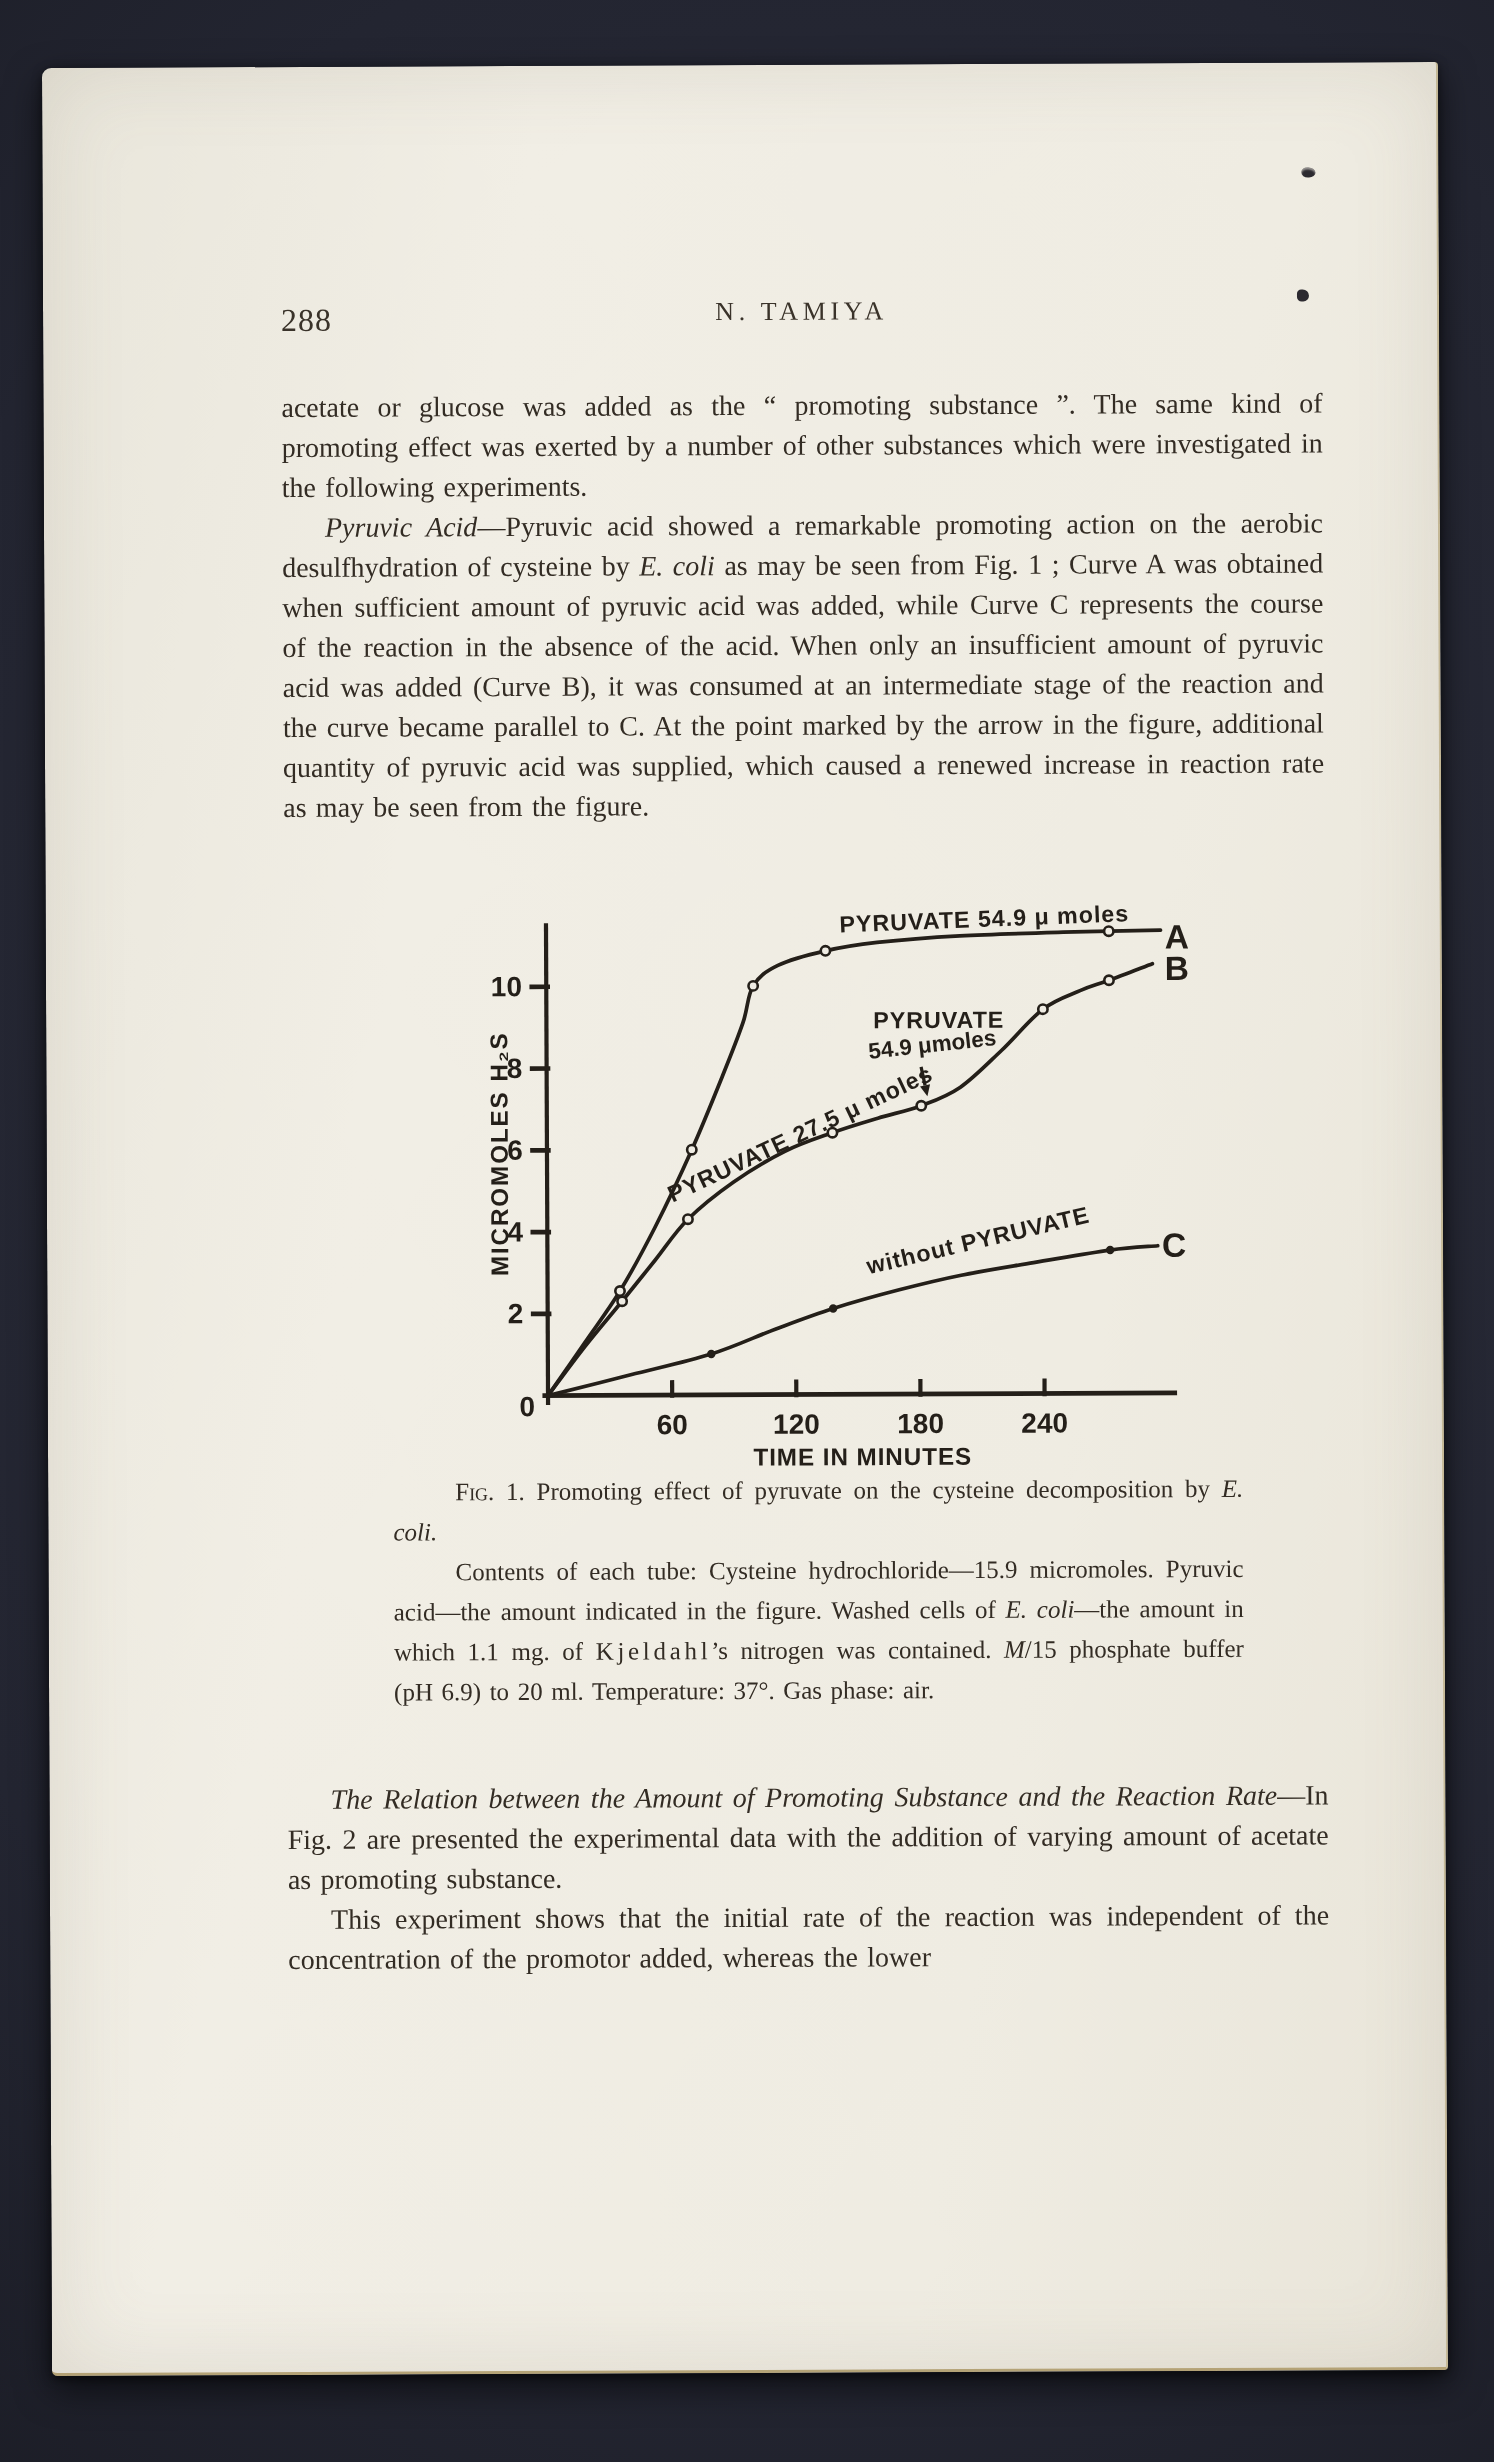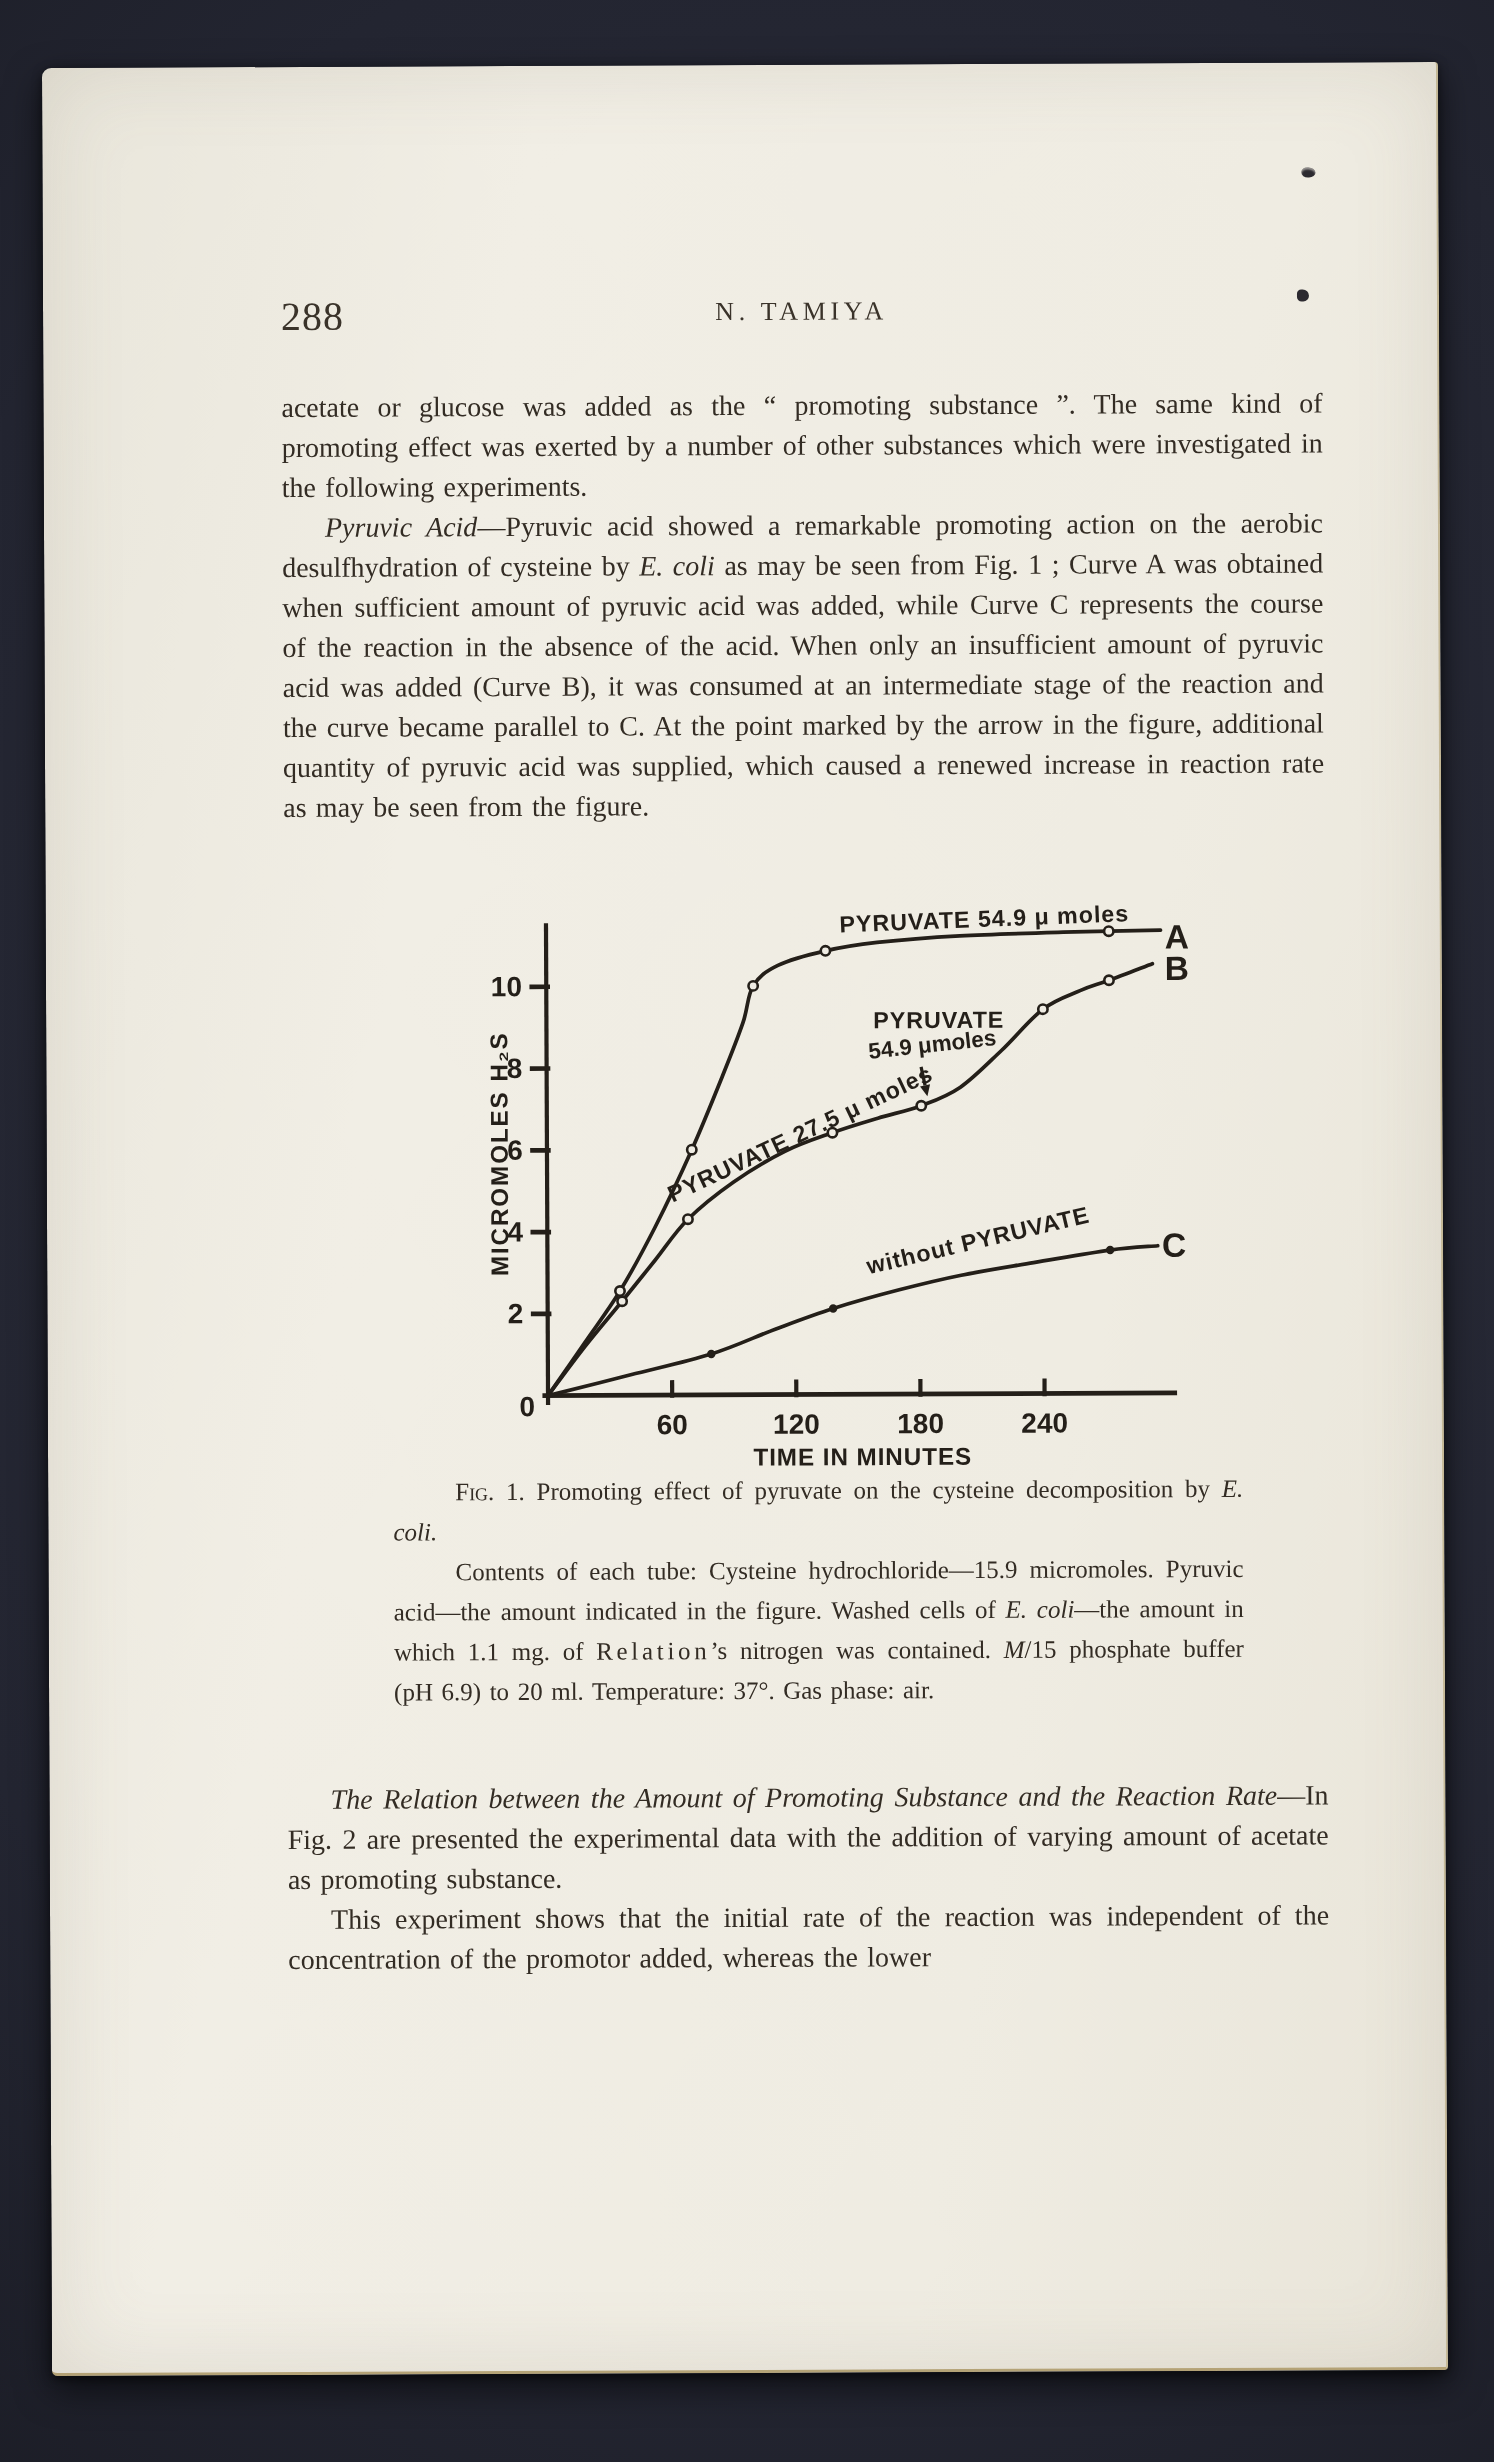--- a/index.html
+++ b/index.html
@@ -12,21 +12,21 @@
     position:absolute;left:47px;top:65px;width:1394px;height:2305px;
     background:linear-gradient(100deg,#e9e6db 0%,#f1eee5 28%,#efece2 70%,#e9e5d9 100%);
     border-radius:9.3px 3.7px 3.7px 5.6px;
     border-right:2.8px solid rgba(165,144,92,.55);
     border-bottom:3.7px solid rgba(165,144,92,.8);
     box-shadow:0 13px 35px rgba(0,0,0,.6), 0 2.8px 9.3px rgba(0,0,0,.5), inset 0 0 84px rgba(125,115,92,.16);
     transform:rotate(-0.25deg);
     color:#332c24;
   }
   .header{position:absolute;left:238px;top:226px;width:1041px;height:45px;}
-  .pagenum{position:absolute;left:0;top:0;font-size:40px;letter-spacing:0.9px;color:#3a332a;}
+  .pagenum{position:absolute;left:0;top:9px;font-size:32px;letter-spacing:0.9px;color:#3a332a;}
   .runhead{position:absolute;left:0;right:0;top:5.6px;text-align:center;font-size:26px;letter-spacing:4.7px;color:#3a332a;}
   .col{position:absolute;font-size:28px;line-height:40px;text-align:justify;word-spacing:2.3px;}
   .col p{margin:0;}
   .upper{left:238px;top:321px;width:1041px;}
   .lower{left:238px;top:1713px;width:1041px;}
   .caption{left:345px;top:1406px;width:850px;font-size:25px;line-height:40px;}
   .upper p.ind, .lower p.ind{text-indent:43px;}
   .caption p.ind{text-indent:62px;}
   .sc{font-variant:small-caps;}
   .ls{letter-spacing:3.7px;}
@@ -105,21 +105,21 @@
           <line x1="547.2227" y1="193.60000000000002" x2="551.396773202552" y2="213.39422452529774" stroke="#241f19" stroke-width="3.5"></line>
           <polygon points="553.8728,225.13600000000002 546.0151261099802,214.5290701407947 556.7784202951239,212.2593789098008" fill="#241f19"></polygon>
           <text x="808.7932999999999" y="67.89400000000006" text-anchor="start" font-size="36" font-weight="700" fill="#241f19">A</text>
           <text x="808.7932999999999" y="101.62000000000006" text-anchor="start" font-size="36" font-weight="700" fill="#241f19">B</text>
           <text x="804.3598999999999" y="398.146" text-anchor="start" font-size="36" font-weight="700" fill="#241f19">C</text>
         </svg>
     </div>
 
     <div class="col caption">
       <p class="ind"><span class="sc">Fig.</span><span> 1.  Promoting effect of pyruvate on the cysteine decomposition by </span><i>E. coli.</i></p>
-      <p class="ind"><span>Contents of each tube:  Cysteine hydrochloride—15.9 micromoles. Pyruvic acid—the amount indicated in the figure.  Washed cells of </span><i>E. coli</i><span>—the amount in which 1.1 mg. of </span><span class="ls">Relation</span><span>’s nitrogen was contained.  </span><i>M</i><span>/15 phosphate buffer (pH 6.9) to 20 ml.  Temperature: 37°.  Gas phase:  air.</span></p>
+      <p class="ind"><span>Contents of each tube:  Cysteine hydrochloride—15.9 micromoles. Pyruvic acid—the amount indicated in the figure.  Washed cells of </span><i>E. coli</i><span>—the amount in which 1.1 mg. of </span><span class="ls">Kjeldahl</span><span>’s nitrogen was contained.  </span><i>M</i><span>/15 phosphate buffer (pH 6.9) to 20 ml.  Temperature: 37°.  Gas phase:  air.</span></p>
     </div>
 
     <div class="col lower">
       <p class="ind"><i>The Relation between the Amount of Promoting Substance and the Reaction Rate</i><span>—In Fig. 2 are presented the experimental data with the addition of varying amount of acetate as promoting substance.</span></p>
       <p class="ind"><span>This experiment shows that the initial rate of the reaction was independent of the concentration of the promotor added, whereas the lower</span></p>
     </div>
   </div>
 </div>
 
 

